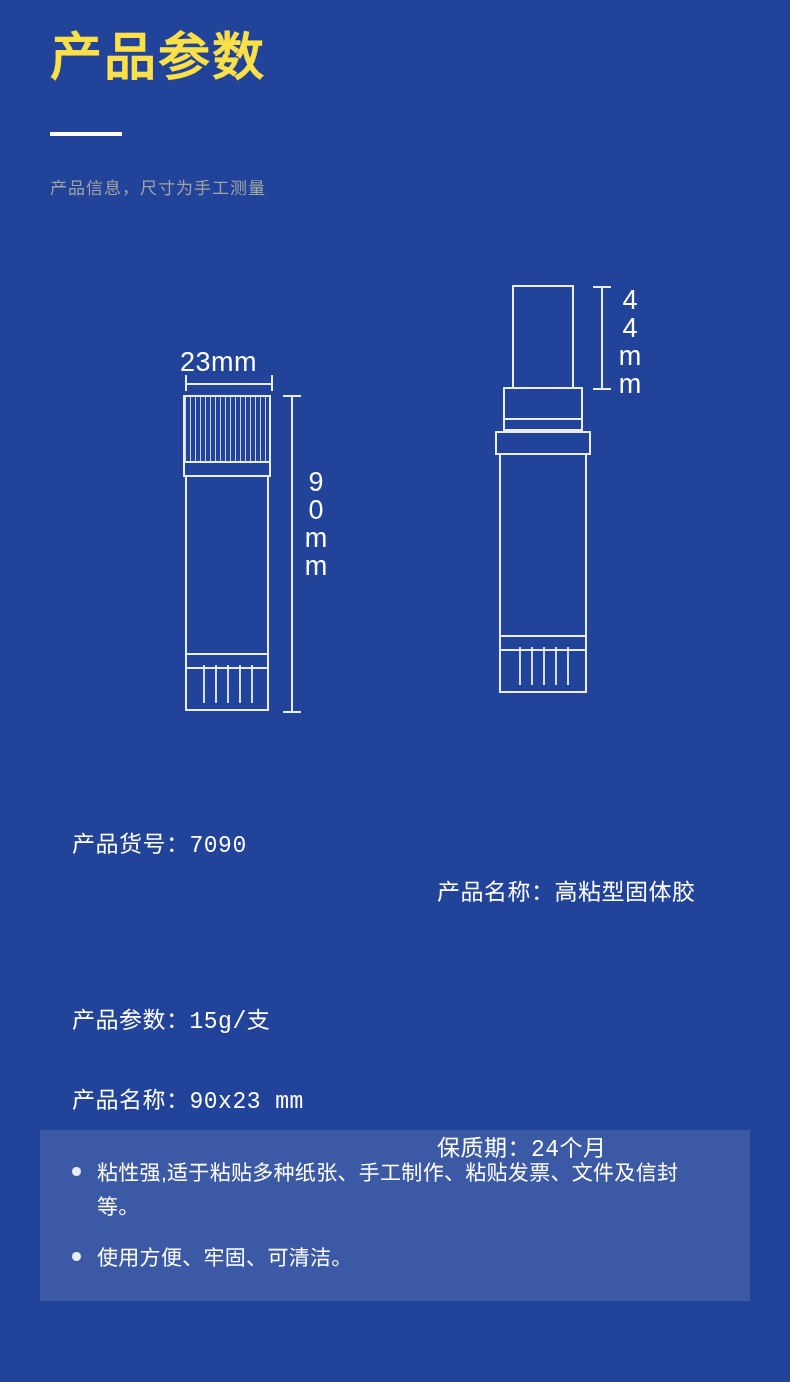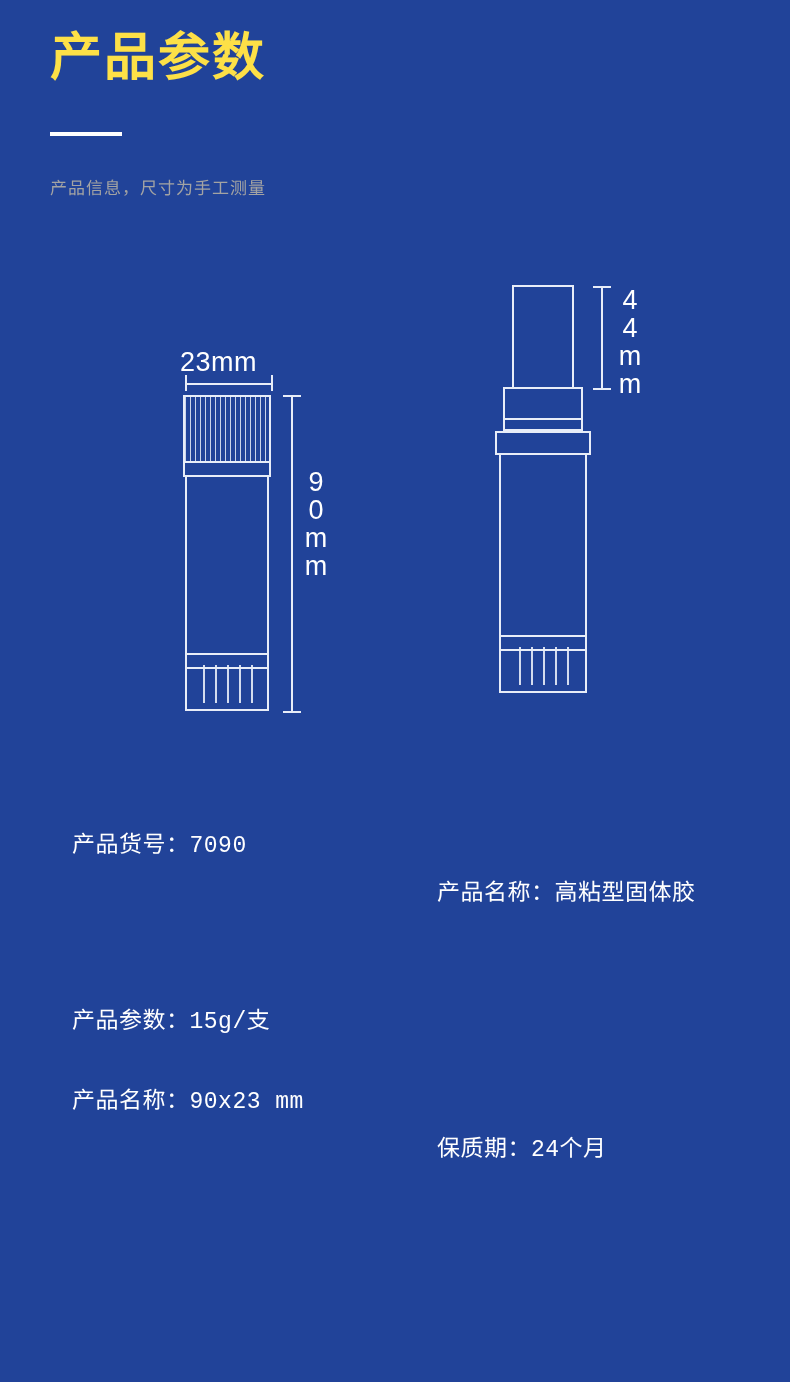--- a/index.html
+++ b/index.html
@@ -410,14 +410,24 @@
     <div class="spec-row">
       <div class="spec-cell col1">
         <span class="spec-key">产品名称：</span><span class="spec-val">90x23 mm</span>
       </div>
       <div class="spec-cell col2">
         <span class="spec-key">保质期：</span><span class="spec-val">24个月</span>
       </div>
     </div>
   </div>
 
+  <div class="features">
+    <div class="feature-item">
+      <span class="bullet"></span>
+      <span class="feature-text">粘性强,适于粘贴多种纸张、手工制作、粘贴发票、文件及信封等。</span>
+    </div>
+    <div class="feature-item">
+      <span class="bullet"></span>
+      <span class="feature-text">使用方便、牢固、可清洁。</span>
+    </div>
+  </div>
 
 </div>
 
 </body></html>

